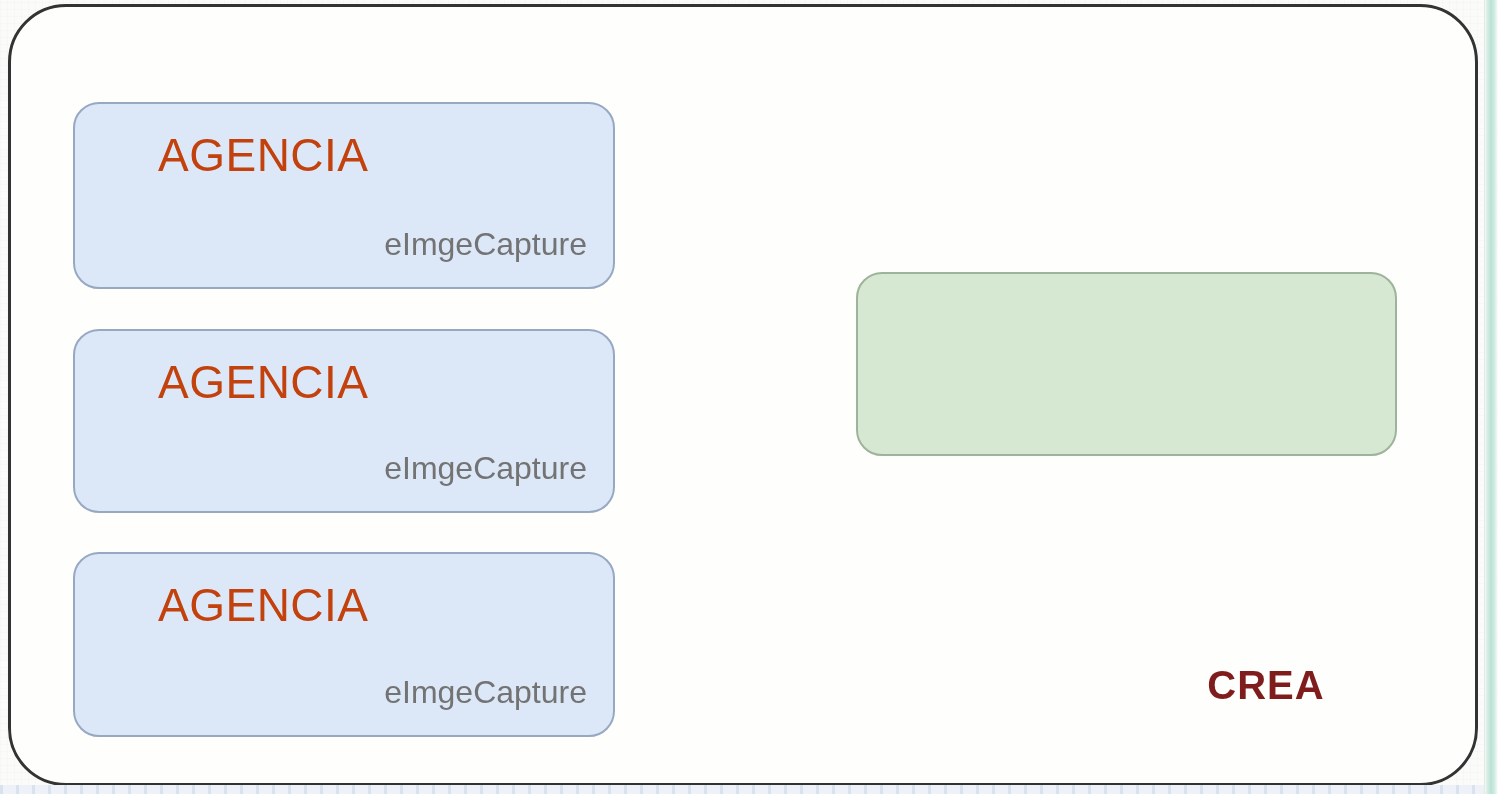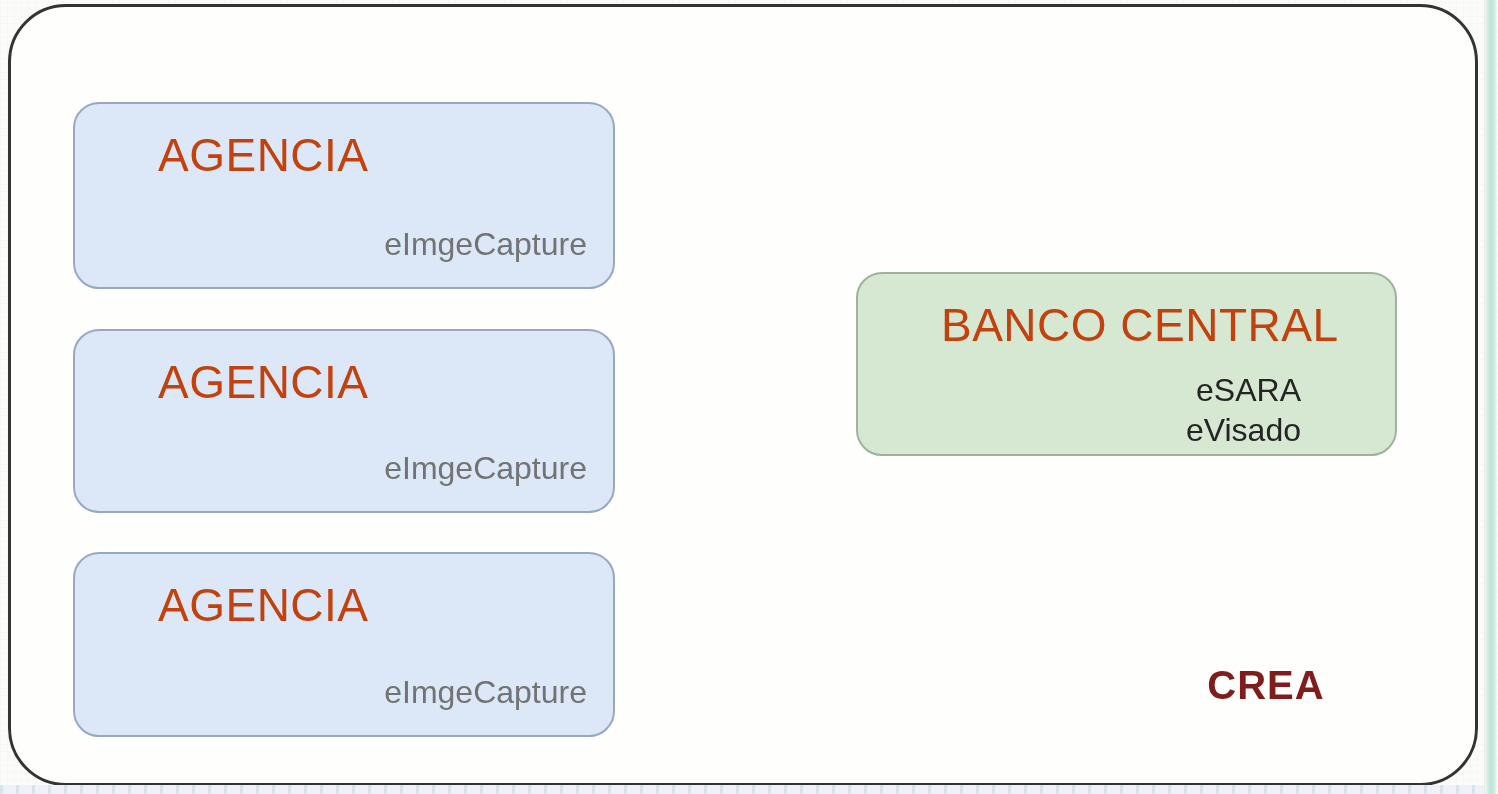--- a/index.html
+++ b/index.html
@@ -127,25 +127,20 @@
       <div class="node-title">AGENCIA</div>
       <div class="node-app">eImgeCapture</div>
     </div>
 
     <div class="node agency-box box-3">
       <div class="node-title">AGENCIA</div>
       <div class="node-app">eImgeCapture</div>
     </div>
 
     <div class="node bank-box">
-      <div class="node-title">BANCO CENTRAL</div>
-      <div class="bank-apps">
-        <div>eSARA</div>
-        <div>eVisado</div>
-      </div>
     </div>
 
     <div class="system-label">CREA</div>
 
   </div>
 
   <div class="edge-strip-bottom"></div>
   <div class="edge-strip-right"></div>
 
 </div>

